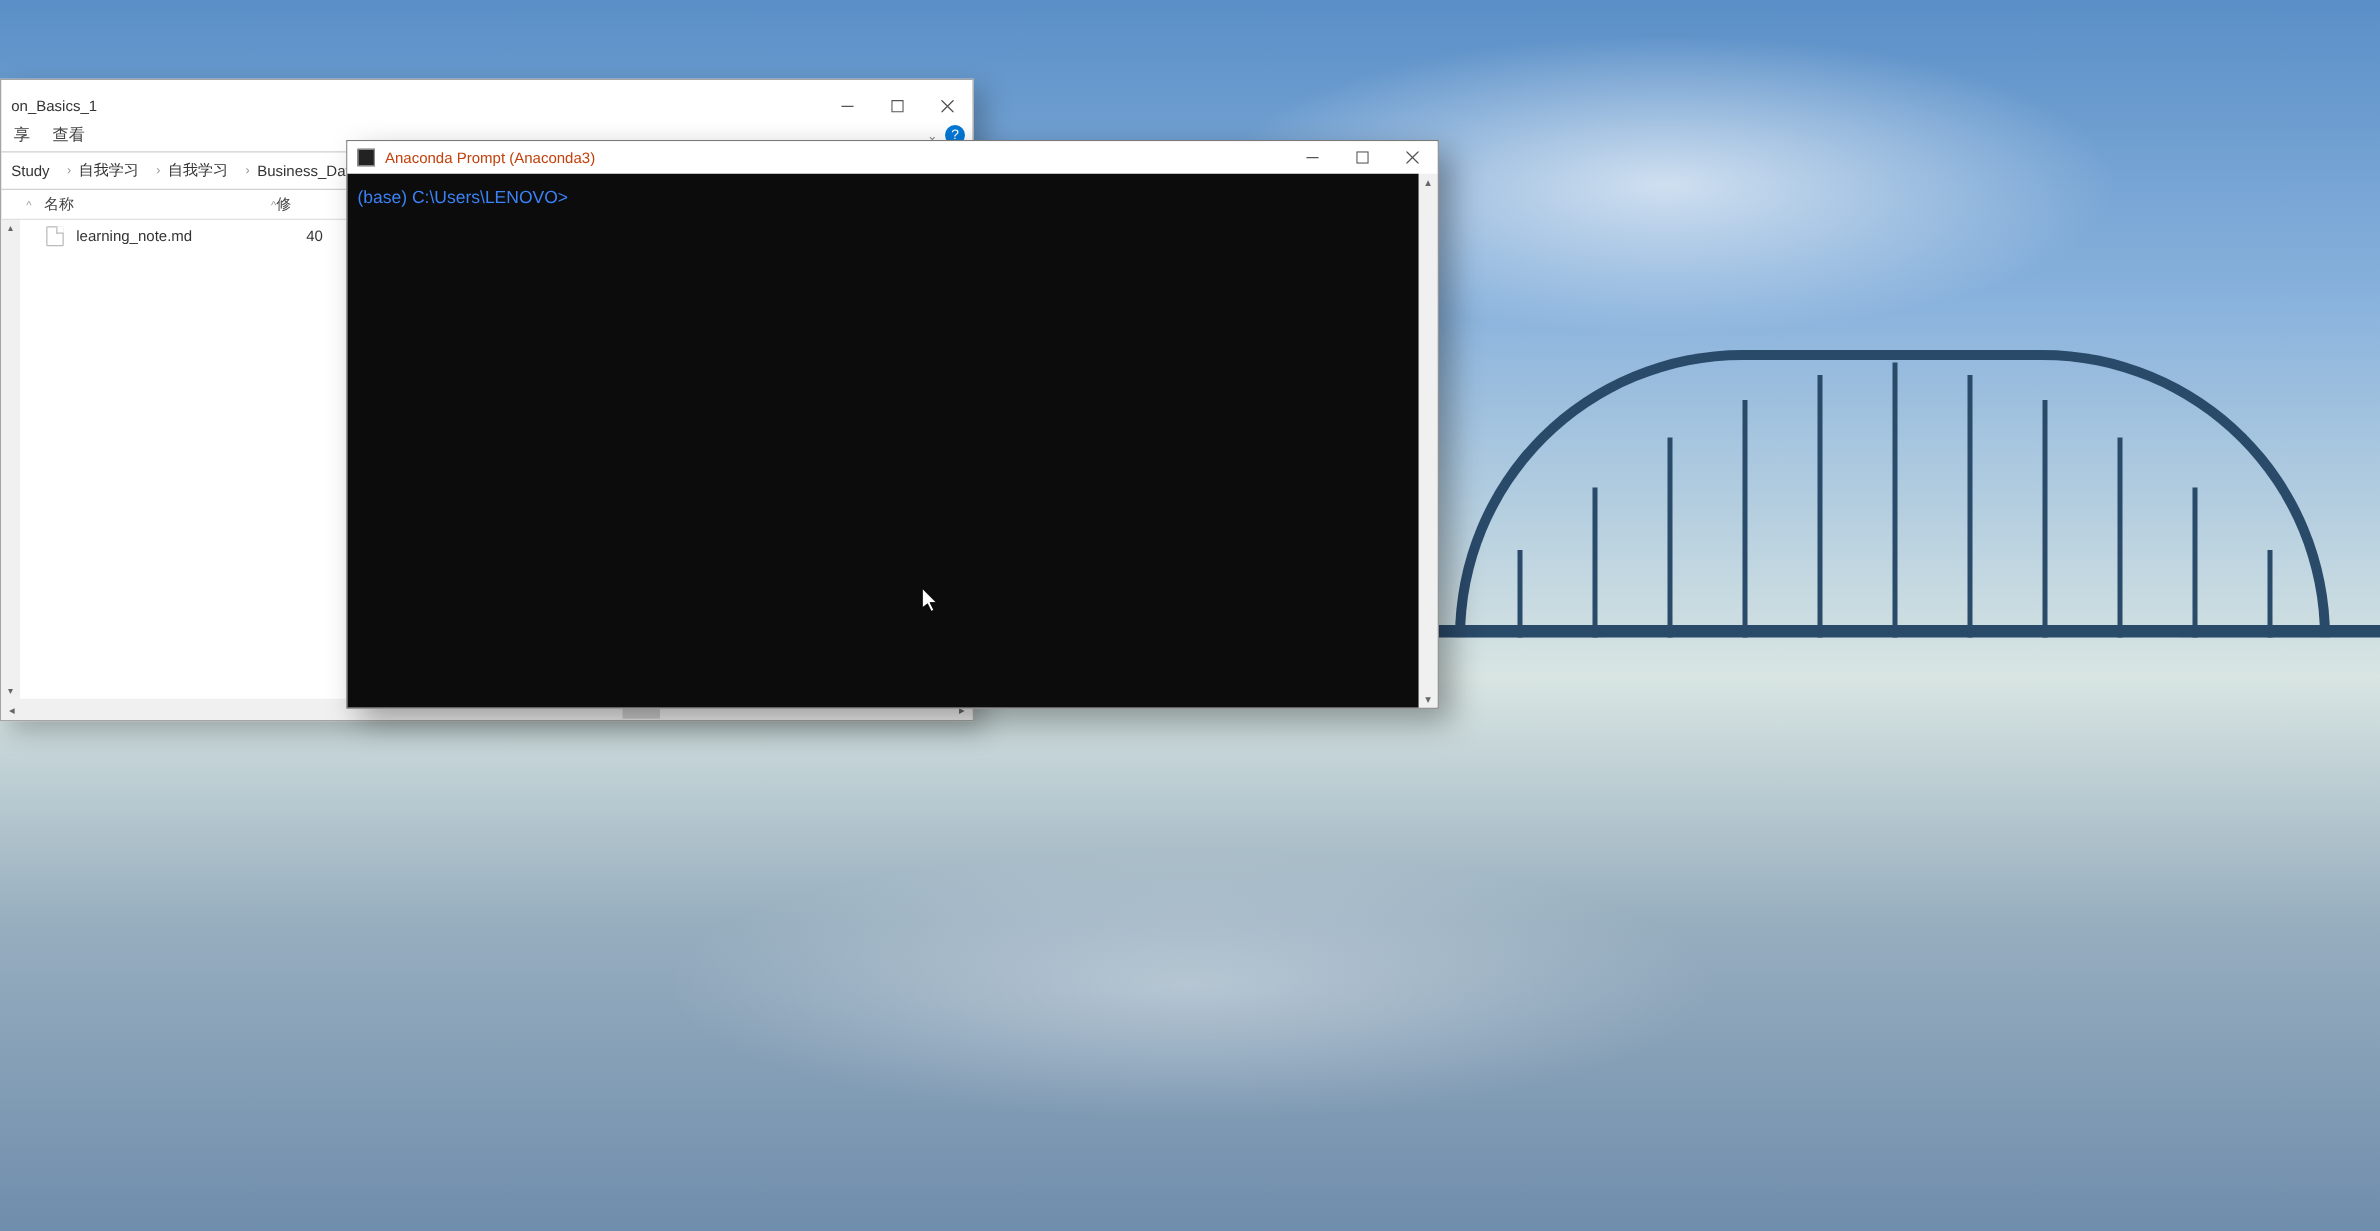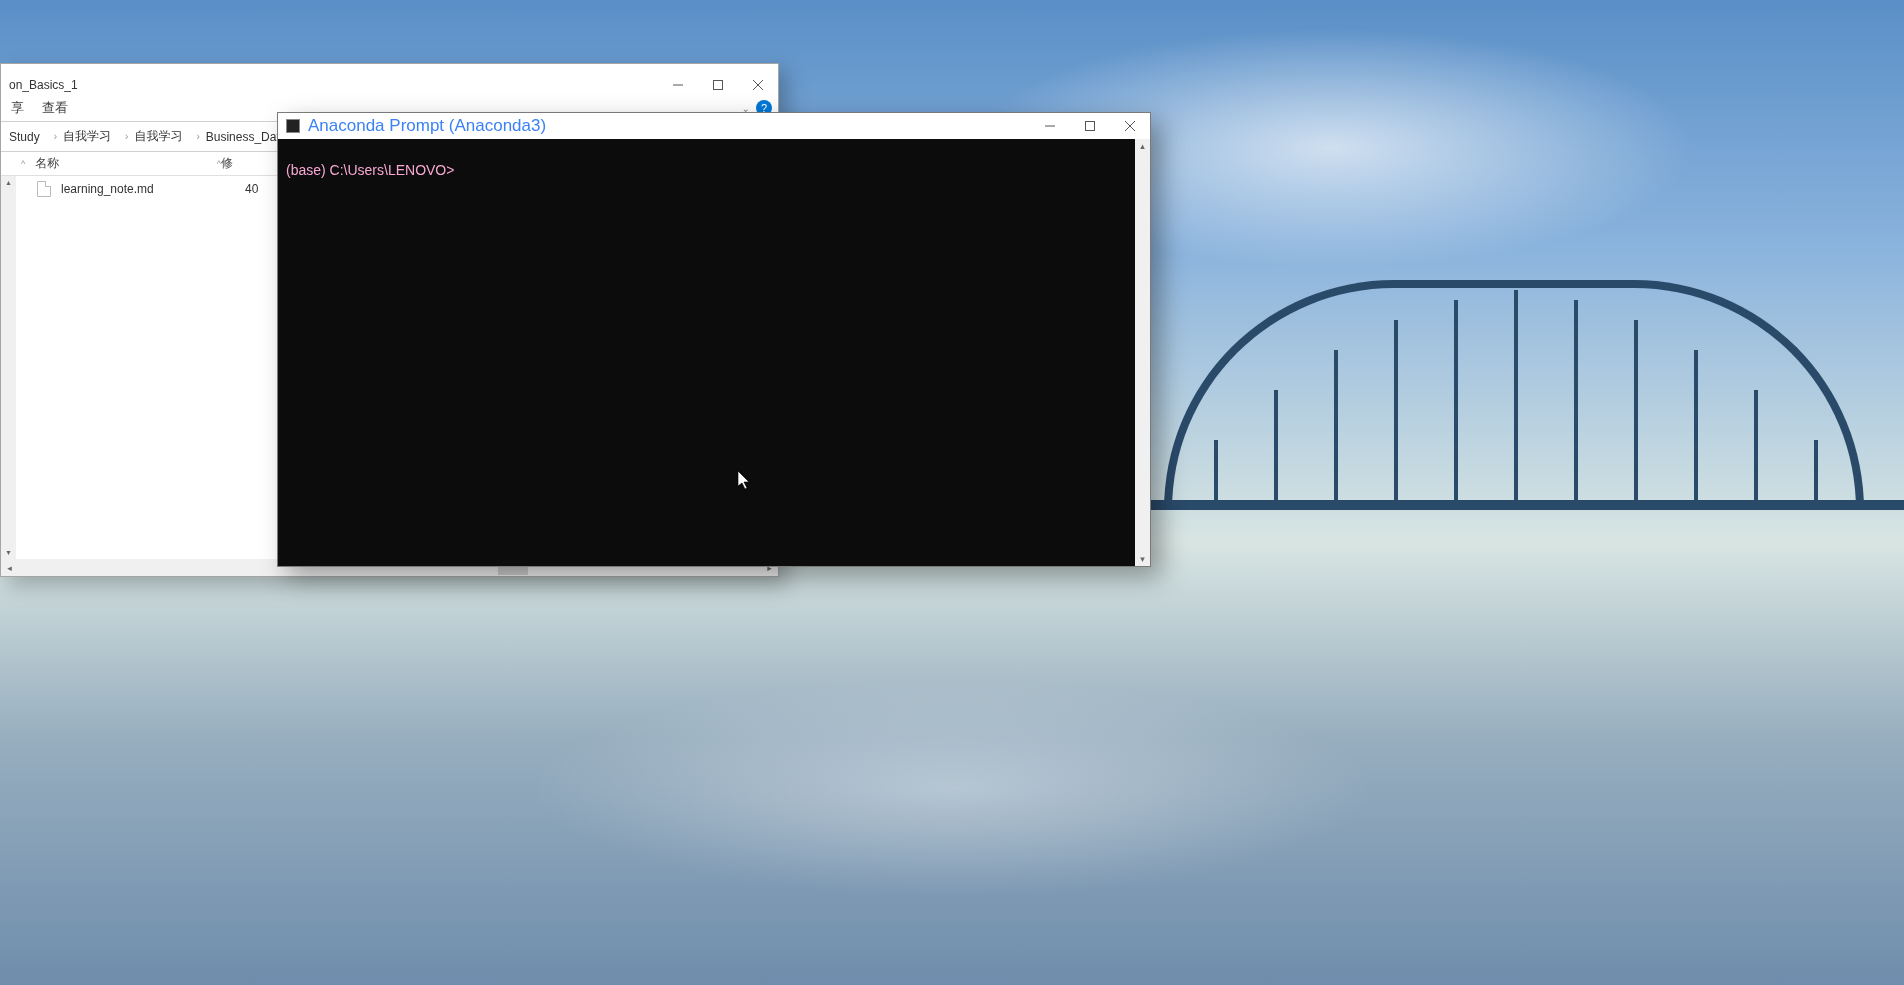--- a/index.html
+++ b/index.html
@@ -42,24 +42,24 @@
 .ex-scroll { position:absolute; bottom:0; left:0; right:0; height:17px; background:#f0f0f0; display:flex; align-items:center; }
 .ex-scroll-arrow { width:17px; height:17px; display:flex; align-items:center; justify-content:center; font-size:9px; color:#666; }
 .ex-scroll-thumb { position:absolute; left:480px; height:15px; width:30px; top:1px; background:#cdcdcd; }
 .ex-scroll-track { flex:1; height:17px; position:relative; }
 .ex-left-scroll { position:absolute; left:0; top:112px; bottom:17px; width:15px; background:#f0f0f0; display:flex; flex-direction:column; justify-content:space-between; align-items:center; padding:2px 0; font-size:8px; color:#666; }
 
 
 .terminal { position:absolute; left:277px; top:112px; width:874px; height:455px;
   background:#fff; border:1px solid #7a7a7a; box-shadow:10px 10px 24px rgba(0,0,0,.35); }
 .term-title { height:26px; display:flex; align-items:center; justify-content:space-between; background:#fff; }
-.term-title-left { display:flex; align-items:center; gap:8px; padding-left:8px; font-size:17px; color:#3b82f6; }
+.term-title-left { display:flex; align-items:center; gap:8px; padding-left:8px; font-size:12px; color:#c2410c; }
 .term-icon { width:14px; height:14px; background:#222; border:1px solid #888; }
-.term-body { position:absolute; left:0; right:15px; top:26px; bottom:0; background:#0c0c0c; color:#f9a8d4;
-  font-family:Consolas,"Courier New",monospace; font-size:14px; padding:23px 8px; white-space:pre; }
+.term-body { position:absolute; left:0; right:15px; top:26px; bottom:0; background:#0c0c0c; color:#3b82f6;
+  font-family:Consolas,"Courier New",monospace; font-size:14px; padding:10px 8px; white-space:pre; }
 .term-scroll { position:absolute; right:0; top:26px; bottom:0; width:15px; background:#f0f0f0; display:flex; flex-direction:column; justify-content:space-between; align-items:center; padding:2px 0; font-size:9px; color:#666; }
 .cursor-arrow { position:absolute; pointer-events:none; }
 .cursor-arrow svg { filter:drop-shadow(0 0 1px rgba(0,0,0,.6)); }
 </style>
 </head>
 <body>
 
 <div class="sky-clouds"></div>
 <div class="bridge">
   <div class="arch"></div>

